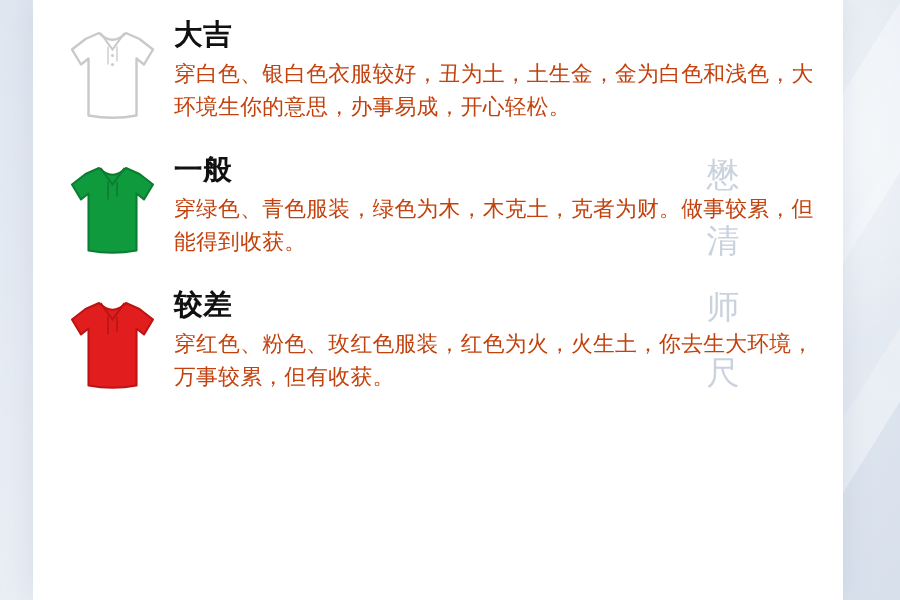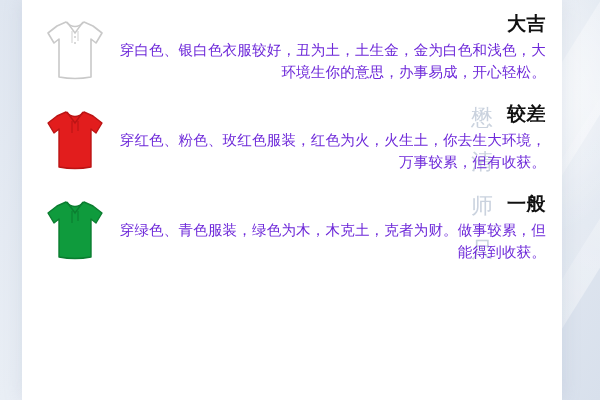--- a/index.html
+++ b/index.html
@@ -71,35 +71,34 @@
     flex: 0 0 78px;
     display: flex;
     align-items: center;
     justify-content: center;
     padding-top: 4px;
   }
 
   .text-cell {
     flex: 1 1 auto;
     padding-left: 2px;
-    text-align: right;
   }
 
   .row-title {
     font-size: 19px;
     font-weight: bold;
     color: #111111;
     line-height: 1.15;
     letter-spacing: .5px;
     margin: 0 0 4px 0;
   }
 
   .row-desc {
     font-size: 14.5px;
-    color: #6d28d9;
+    color: #c2410c;
     line-height: 1.55;
     margin: 0;
     letter-spacing: .2px;
   }
 
   
   .watermark {
     position: absolute;
     right: 52px;
     top: 96px;
@@ -152,40 +151,40 @@
         <div class="text-cell">
           <div class="row-title">大吉</div>
           <div class="row-desc">穿白色、银白色衣服较好，丑为土，土生金，金为白色和浅色，大环境生你的意思，办事易成，开心轻松。</div>
         </div>
       </div>
 
 
       <div class="row">
         <div class="shirt-cell">
           <svg class="shirt" width="60" height="66" viewBox="0 0 60 66">
+            <path d="M21 5 L12 9 L3 16 L9 26 L14 22 L14 60 Q30 63 46 60 L46 22 L51 26 L57 16 L48 9 L39 5 Q30 14 21 5 Z" fill="#0f9b3d" stroke="#0b7d30" stroke-width="1.4" stroke-linejoin="round"></path>
+            <path d="M22 5 L30 16 L38 5" fill="none" stroke="#0b7d30" stroke-width="1.4"></path>
+            <path d="M27 14 L27 26 M33 14 L33 24" fill="none" stroke="#0b7d30" stroke-width="1.1"></path>
+          </svg>
+        </div>
+        <div class="text-cell">
+          <div class="row-title">一般</div>
+          <div class="row-desc">穿绿色、青色服装，绿色为木，木克土，克者为财。做事较累，但能得到收获。</div>
+        </div>
+      </div>
+
+      <div class="row">
+        <div class="shirt-cell">
+          <svg class="shirt" width="60" height="66" viewBox="0 0 60 66">
             <path d="M21 5 L12 9 L3 16 L9 26 L14 22 L14 60 Q30 63 46 60 L46 22 L51 26 L57 16 L48 9 L39 5 Q30 14 21 5 Z" fill="#e21d1d" stroke="#bb1414" stroke-width="1.4" stroke-linejoin="round"></path>
             <path d="M22 5 L30 16 L38 5" fill="none" stroke="#bb1414" stroke-width="1.4"></path>
             <path d="M27 14 L27 26 M33 14 L33 24" fill="none" stroke="#bb1414" stroke-width="1.1"></path>
           </svg>
         </div>
         <div class="text-cell">
           <div class="row-title">较差</div>
           <div class="row-desc">穿红色、粉色、玫红色服装，红色为火，火生土，你去生大环境，万事较累，但有收获。</div>
         </div>
       </div>
 
-      <div class="row">
-        <div class="shirt-cell">
-          <svg class="shirt" width="60" height="66" viewBox="0 0 60 66">
-            <path d="M21 5 L12 9 L3 16 L9 26 L14 22 L14 60 Q30 63 46 60 L46 22 L51 26 L57 16 L48 9 L39 5 Q30 14 21 5 Z" fill="#0f9b3d" stroke="#0b7d30" stroke-width="1.4" stroke-linejoin="round"></path>
-            <path d="M22 5 L30 16 L38 5" fill="none" stroke="#0b7d30" stroke-width="1.4"></path>
-            <path d="M27 14 L27 26 M33 14 L33 24" fill="none" stroke="#0b7d30" stroke-width="1.1"></path>
-          </svg>
-        </div>
-        <div class="text-cell">
-          <div class="row-title">一般</div>
-          <div class="row-desc">穿绿色、青色服装，绿色为木，木克土，克者为财。做事较累，但能得到收获。</div>
-        </div>
-      </div>
-
     </div>
   </div>
 </div>
 
 </body></html>

